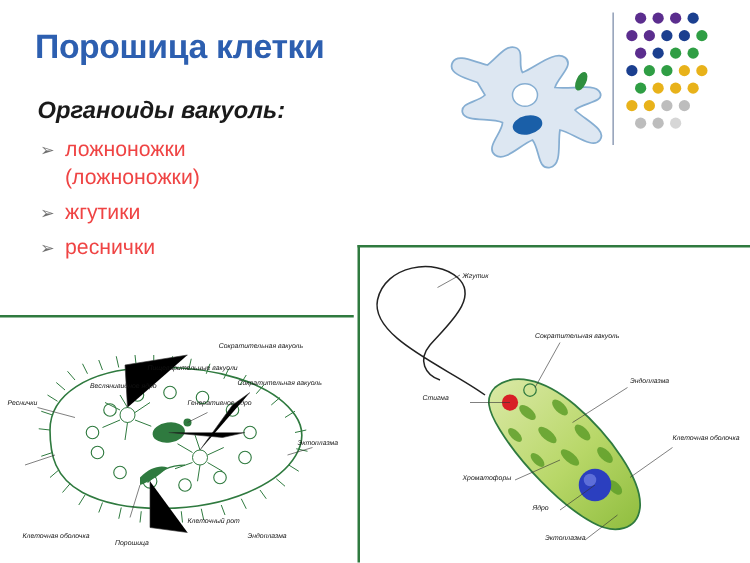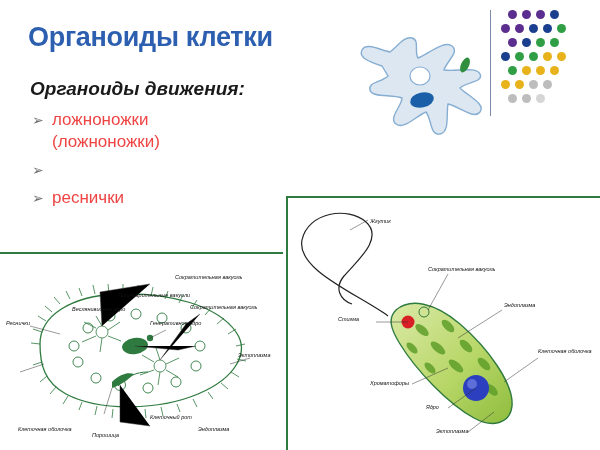--- a/index.html
+++ b/index.html
@@ -132,35 +132,36 @@
     color: #111;
     white-space: nowrap;
   }
   .lbl-sm { font-size: 5.5px; }
 </style>
 </head>
 <body>
 
 <div class="slide">
 
-  <div class="title">Органоиды клетки</div>
-
-  <div class="subtitle">Органоиды движения:</div>
+  <div class="title">Порошица клетки</div>
+
+  <div class="subtitle">Органоиды вакуоль:</div>
 
   <div class="bullets">
     <div class="bullet-row">
       <span class="bullet-mark">➢</span>
       <span class="bullet-text">ложноножки</span>
     </div>
     <div class="bullet-row" style="margin-top:-6px;">
       <span class="bullet-mark"></span>
       <span class="bullet-text">(ложноножки)</span>
     </div>
     <div class="bullet-row">
       <span class="bullet-mark">➢</span>
+      <span class="bullet-text">жгутики</span>
     </div>
     <div class="bullet-row">
       <span class="bullet-mark">➢</span>
       <span class="bullet-text">реснички</span>
     </div>
   </div>
 
   <div class="dotlogo">
     <div class="vline"></div>
 

